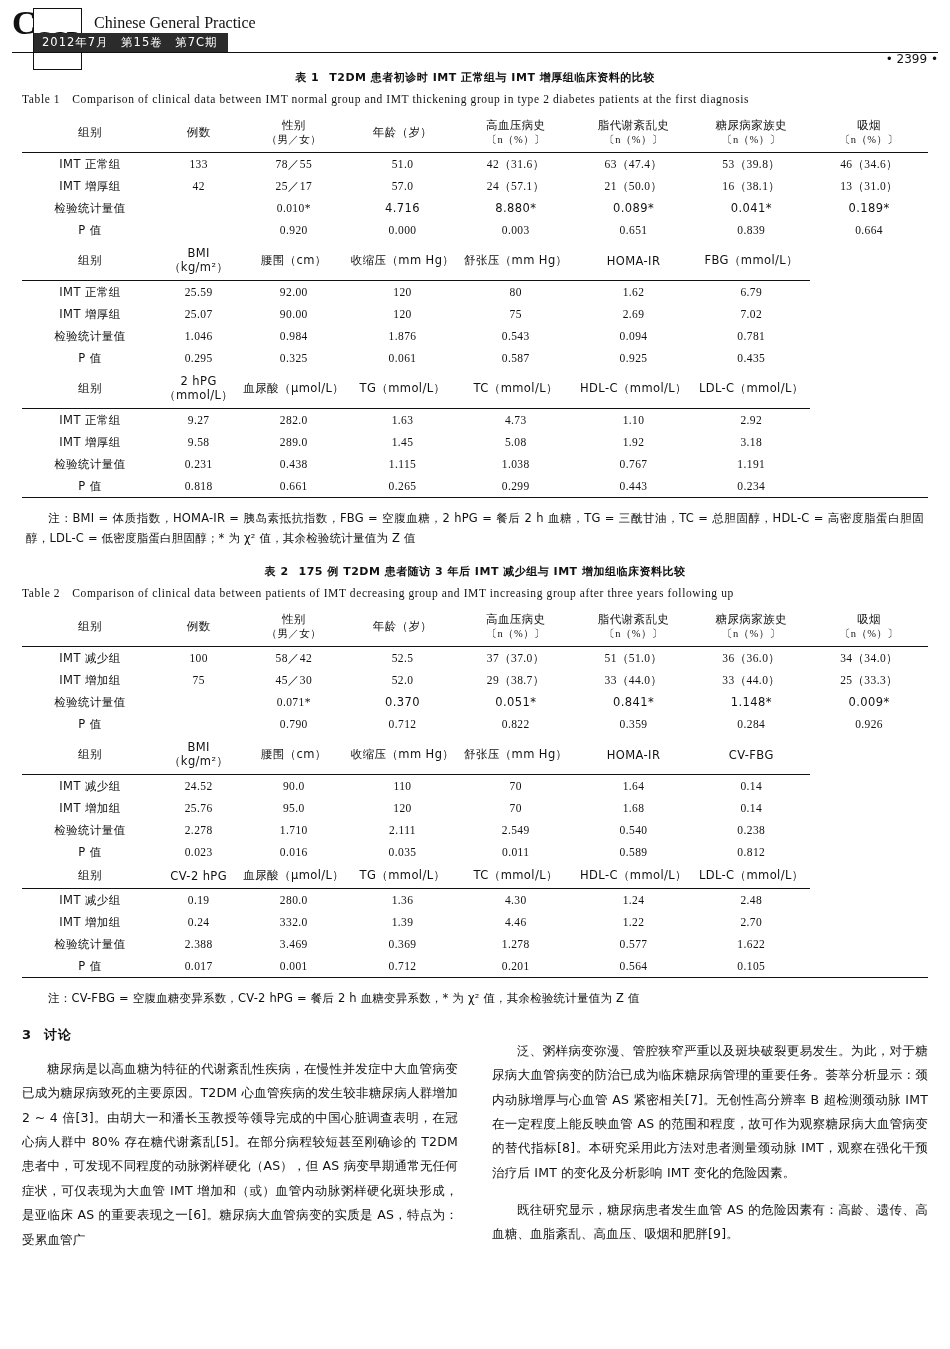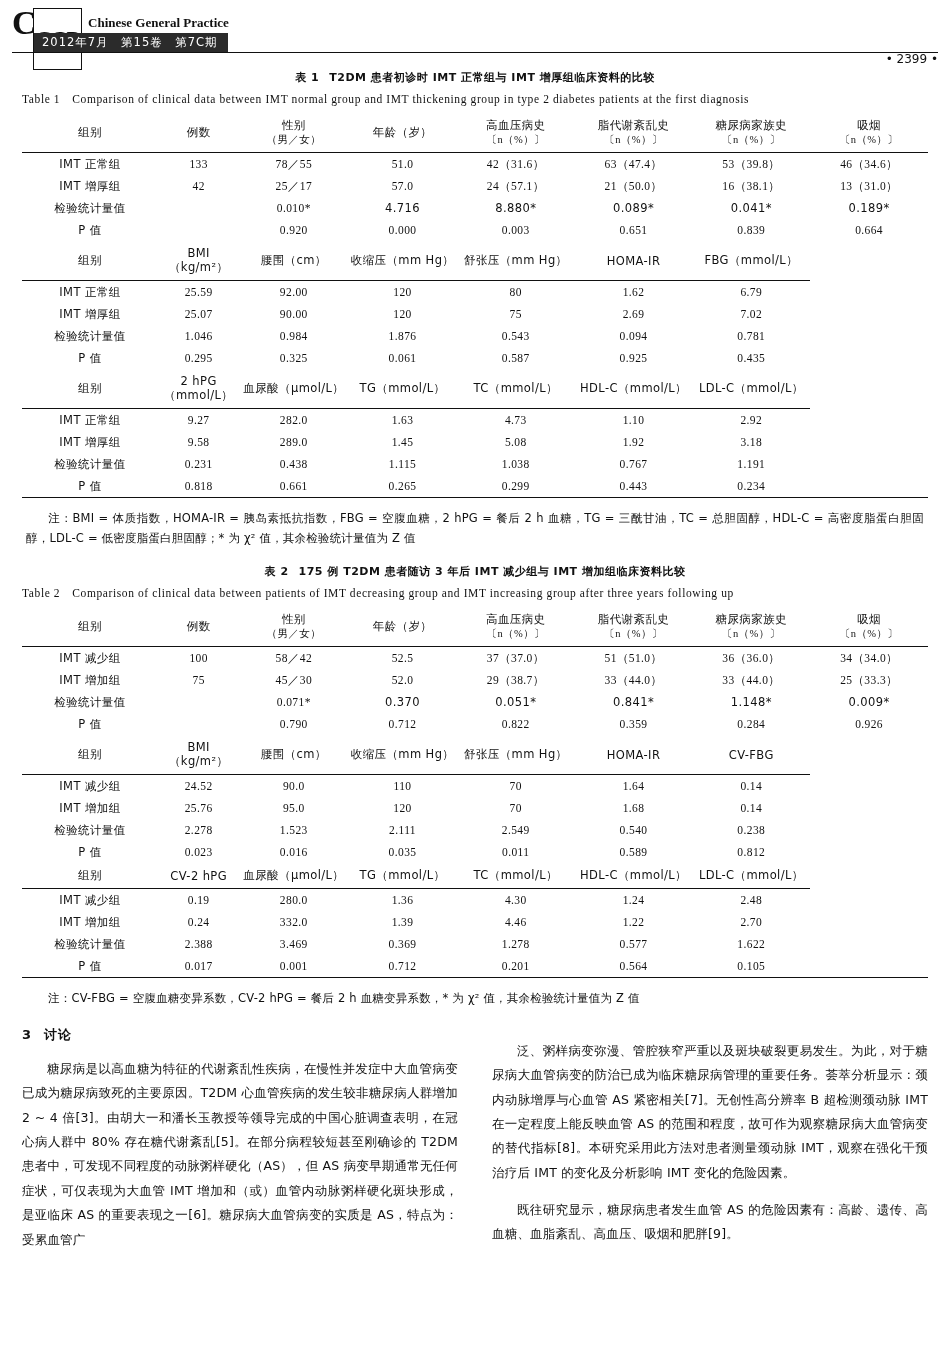--- a/index.html
+++ b/index.html
@@ -47,23 +47,23 @@
     font-weight: bold;
     font-size: 22px;
     line-height: 28px;
     border: 1.5px solid #111;
     padding: 16px 2px;
     margin-left: -2px;
     letter-spacing: -1px;
   }
   .journal-en {
     font-family: "Liberation Serif", serif;
-    font-weight: bold;
-    font-size: 13px;
-    margin-left: 6px;
+    font-weight: normal;
+    font-size: 16px;
+    margin-left: 12px;
     line-height: 30px;
   }
   .issue-bar {
     position: absolute;
     left: 22px;
     top: 25px;
     background: #2b2b2b;
     color: #fff;
     font-family: "DejaVu Sans", sans-serif;
     font-size: 11.5px;
@@ -465,21 +465,21 @@
           <td>25.76</td>
           <td>95.0</td>
           <td>120</td>
           <td>70</td>
           <td>1.68</td>
           <td>0.14</td>
         </tr>
         <tr>
           <td class="lbl">检验统计量值</td>
           <td>2.278</td>
-          <td>1.523</td>
+          <td>1.710</td>
           <td>2.111</td>
           <td>2.549</td>
           <td>0.540</td>
           <td>0.238</td>
         </tr>
         <tr>
           <td class="lbl">P 值</td>
           <td>0.023</td>
           <td>0.016</td>
           <td>0.035</td>

